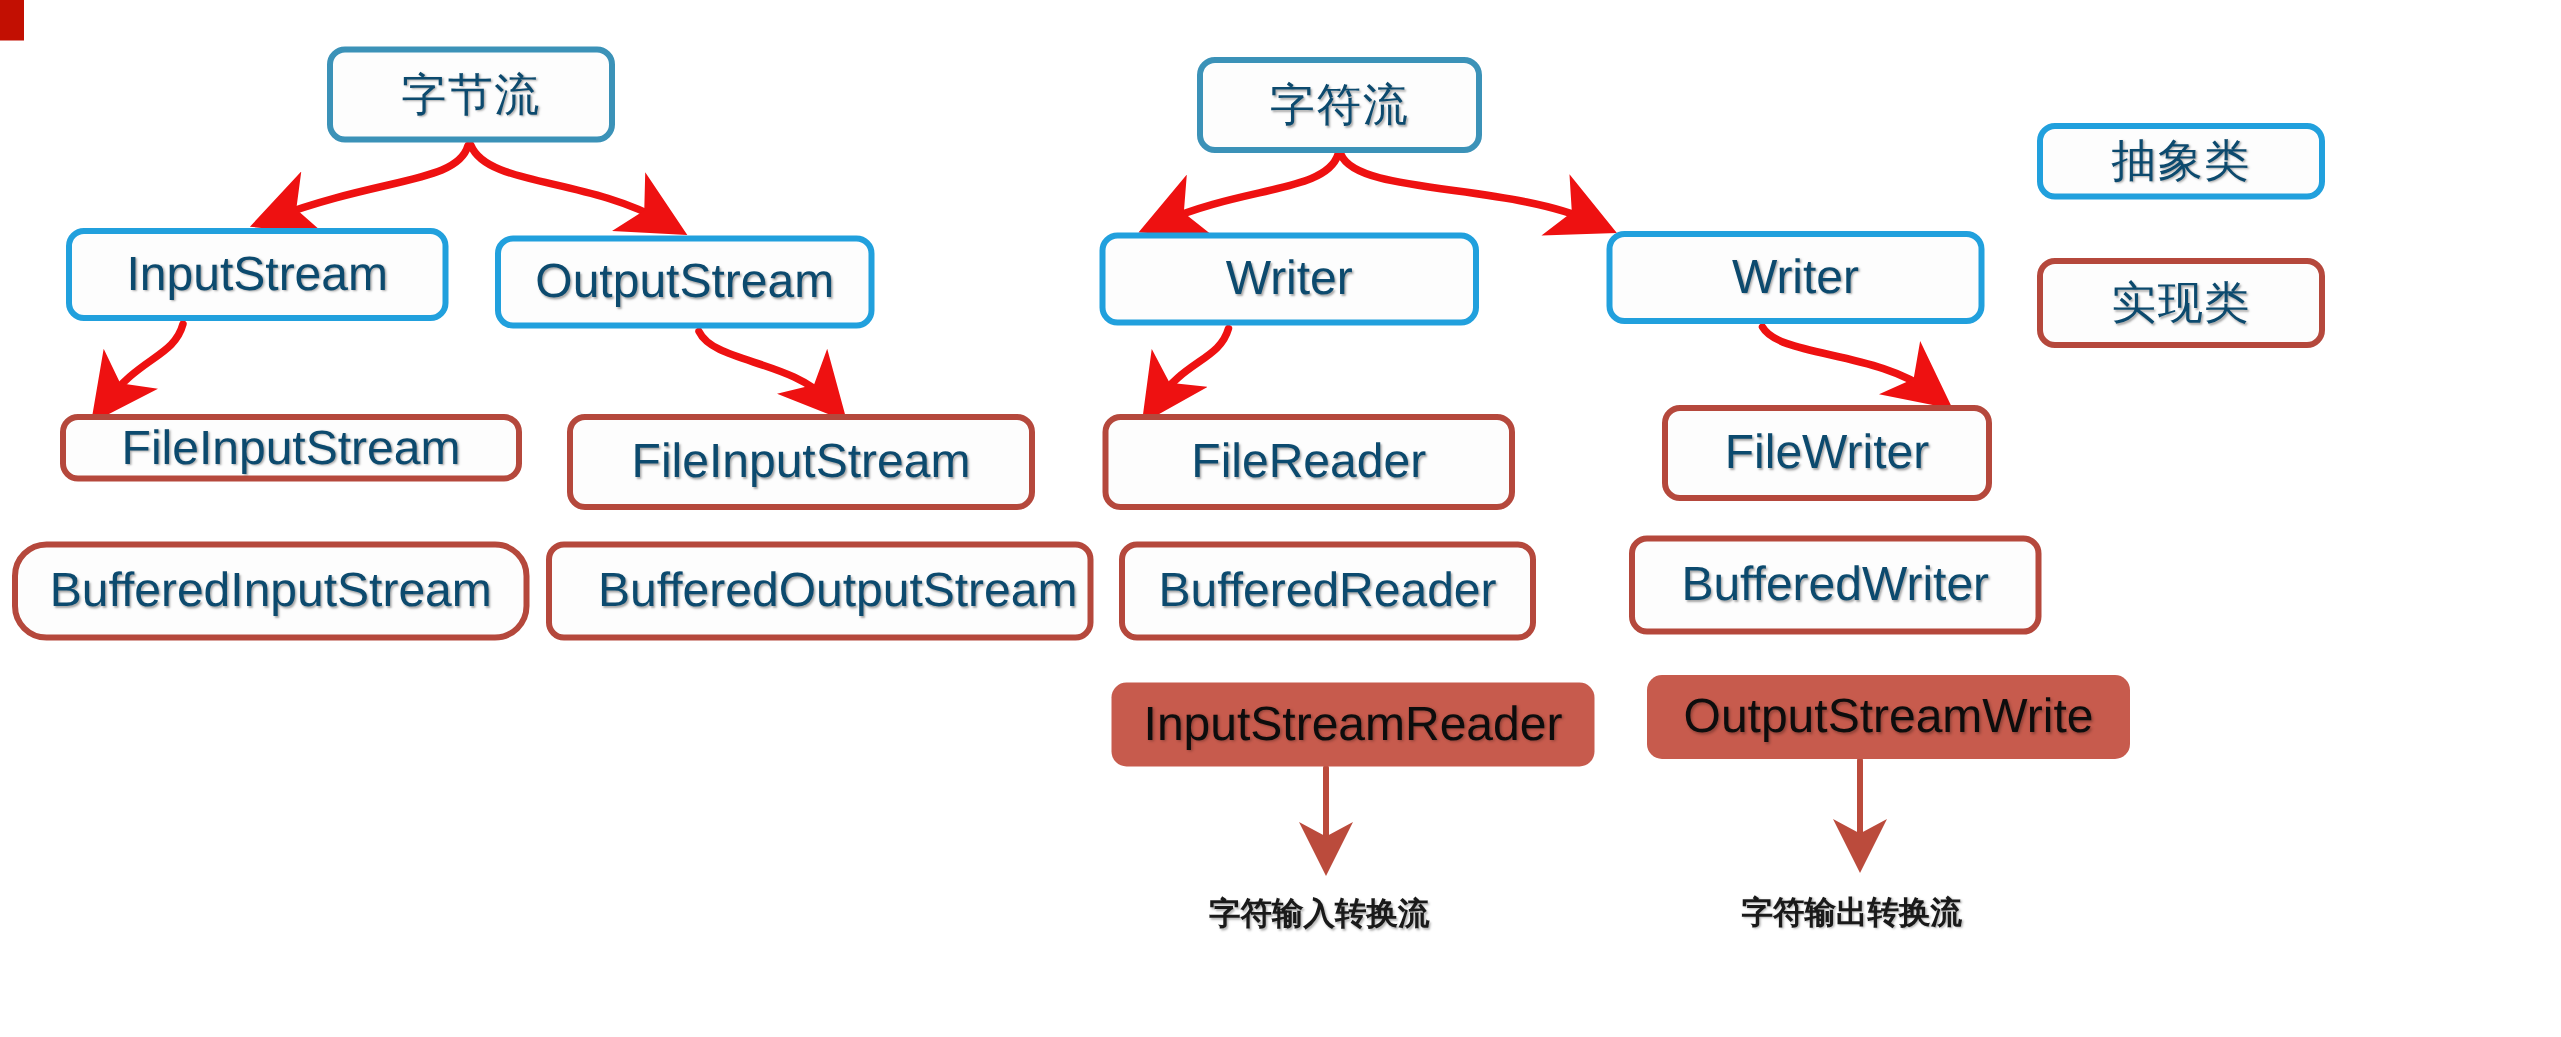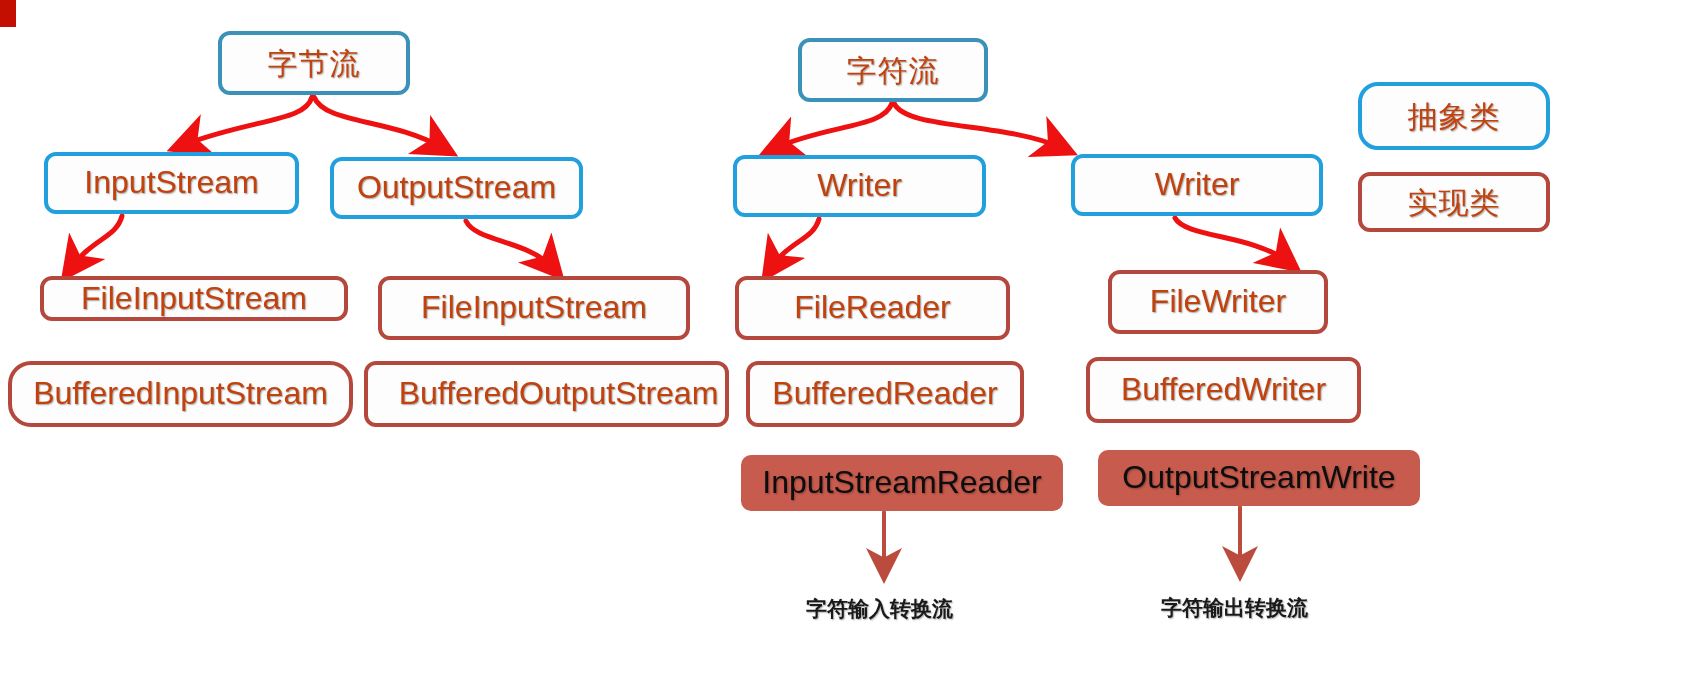--- a/index.html
+++ b/index.html
@@ -28,21 +28,21 @@
   .node {
     position: absolute;
     box-sizing: border-box;
     display: flex;
     align-items: center;
     justify-content: center;
     background: #fdfdfd;
     border-radius: 12px;
     text-align: center;
     line-height: 1.1;
-    color: #c2410c;
+    color: #0c4a6e;
     white-space: nowrap;
     text-shadow: 1px 1px 1.5px rgba(0,0,0,0.35);
   }
   .node.abstract {
     border: 4px solid #21a0dd;
   }
   .node.abstract.teal {
     border: 4px solid #3b92b8;
   }
   .node.impl {
@@ -192,20 +192,20 @@
     <span>OutputStreamWrite</span>
   </div>
 
   <div class="caption" style="left:806px;top:595px;">
     <span>字符输入转换流</span>
   </div>
   <div class="caption" style="left:1161px;top:594px;">
     <span>字符输出转换流</span>
   </div>
 
-  <div class="node abstract cn" style="left:1358px;top:82px;width:192px;height:68px;border-radius:20px;">
+  <div class="node abstract cn" style="left:1358px;top:82px;width:192px;height:51px;">
     <span>抽象类</span>
   </div>
   <div class="node impl cn" style="left:1358px;top:172px;width:192px;height:60px;">
     <span>实现类</span>
   </div>
 
 </div>
 
 </body></html>

